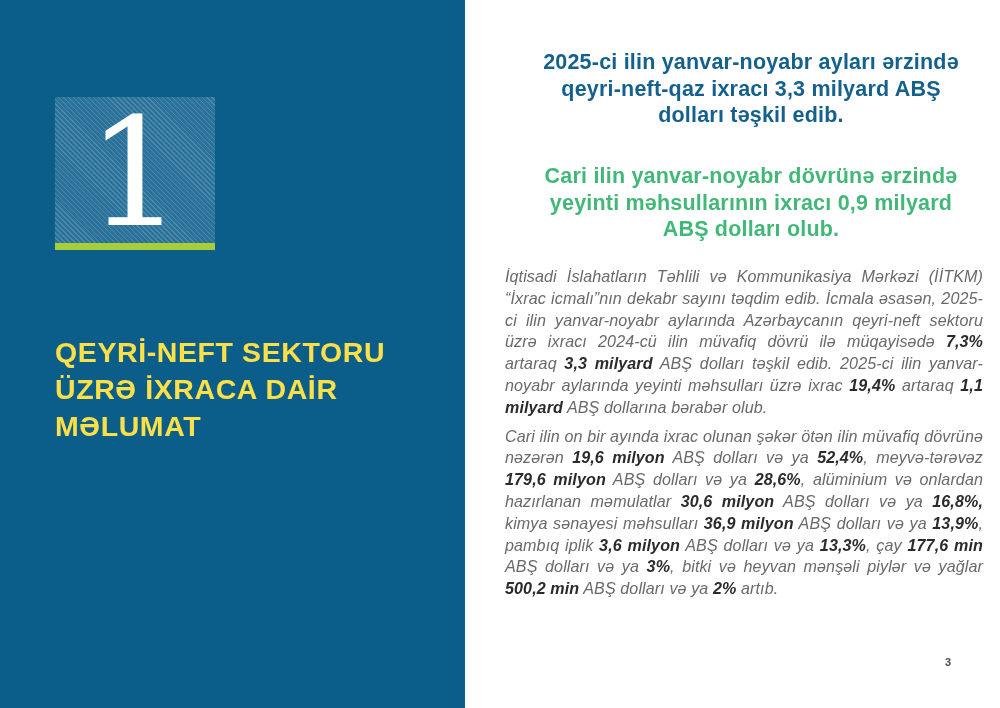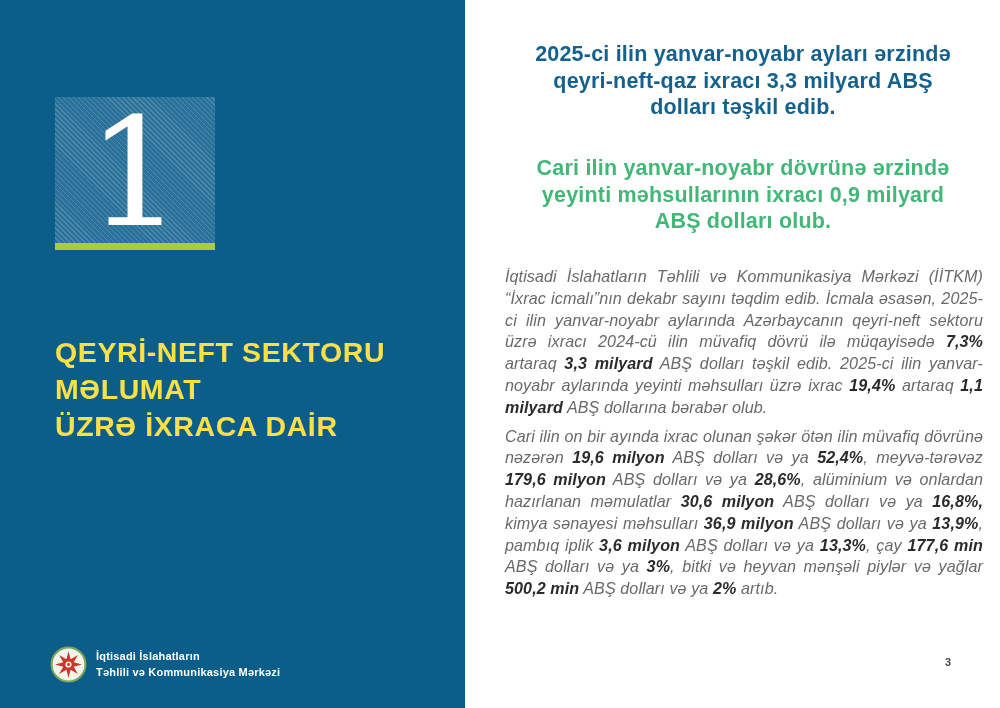--- a/index.html
+++ b/index.html
@@ -60,21 +60,21 @@
   .right-page {
     position: absolute; left: 465px; top: 0;
     width: 535px; height: 708px;
     background: #ffffff;
   }
   .headline {
     text-align: center;
     font-weight: 700;
     font-size: 21.5px; line-height: 26.5px;
     letter-spacing: 0.2px;
-    margin: 8px;
+    margin: 16px;
   }
   .headline-blue { position: absolute; left: 30px; top: 33px; width: 480px; color: #14618E; }
   .headline-green { position: absolute; left: 30px; top: 147px; width: 480px; color: #42B878; }
 
   .body-col {
     position: absolute; left: 40px; top: 266px;
     width: 478px;
     color: #69696B;
     font-size: 16.1px; line-height: 21.8px;
     text-align: justify;
@@ -96,38 +96,24 @@
 
   <div class="left-panel">
 
     <div class="chapter-block">
       <div class="chapter-number">1</div>
     </div>
     <div class="chapter-underline"></div>
 
     <div class="panel-title">
       <div>QEYRİ-NEFT SEKTORU</div>
+      <div>ÜZRƏ İXRACA DAİR</div>
       <div>MƏLUMAT</div>
-      <div>ÜZRƏ İXRACA DAİR</div>
     </div>
 
-    <div class="logo">
-      <span>
-        <svg viewBox="0 0 36 36" xmlns="http://www.w3.org/2000/svg">
-          <circle cx="18" cy="18" r="16.5" fill="#F2F5EA" stroke="#7FA657" stroke-width="2"></circle>
-          <polygon fill="#C8372D" points="18,5 20.1,12.9 27.2,8.8 23.1,15.9 31,18 23.1,20.1 27.2,27.2 20.1,23.1 18,31 15.9,23.1 8.8,27.2 12.9,20.1 5,18 12.9,15.9 8.8,8.8 15.9,12.9"></polygon>
-          <circle cx="18" cy="18" r="3" fill="#F2F5EA"></circle>
-          <circle cx="18" cy="18" r="1.4" fill="#C8372D"></circle>
-        </svg>
-      </span>
-      <div class="logo-text">
-        <div>İqtisadi İslahatların</div>
-        <div>Təhlili və Kommunikasiya Mərkəzi</div>
-      </div>
-    </div>
   </div>
 
   <div class="right-page">
 
     <div class="headline headline-blue">
       <div>2025-ci ilin yanvar-noyabr ayları ərzində</div>
       <div>qeyri-neft-qaz ixracı 3,3 milyard ABŞ</div>
       <div>dolları təşkil edib.</div>
     </div>
 

